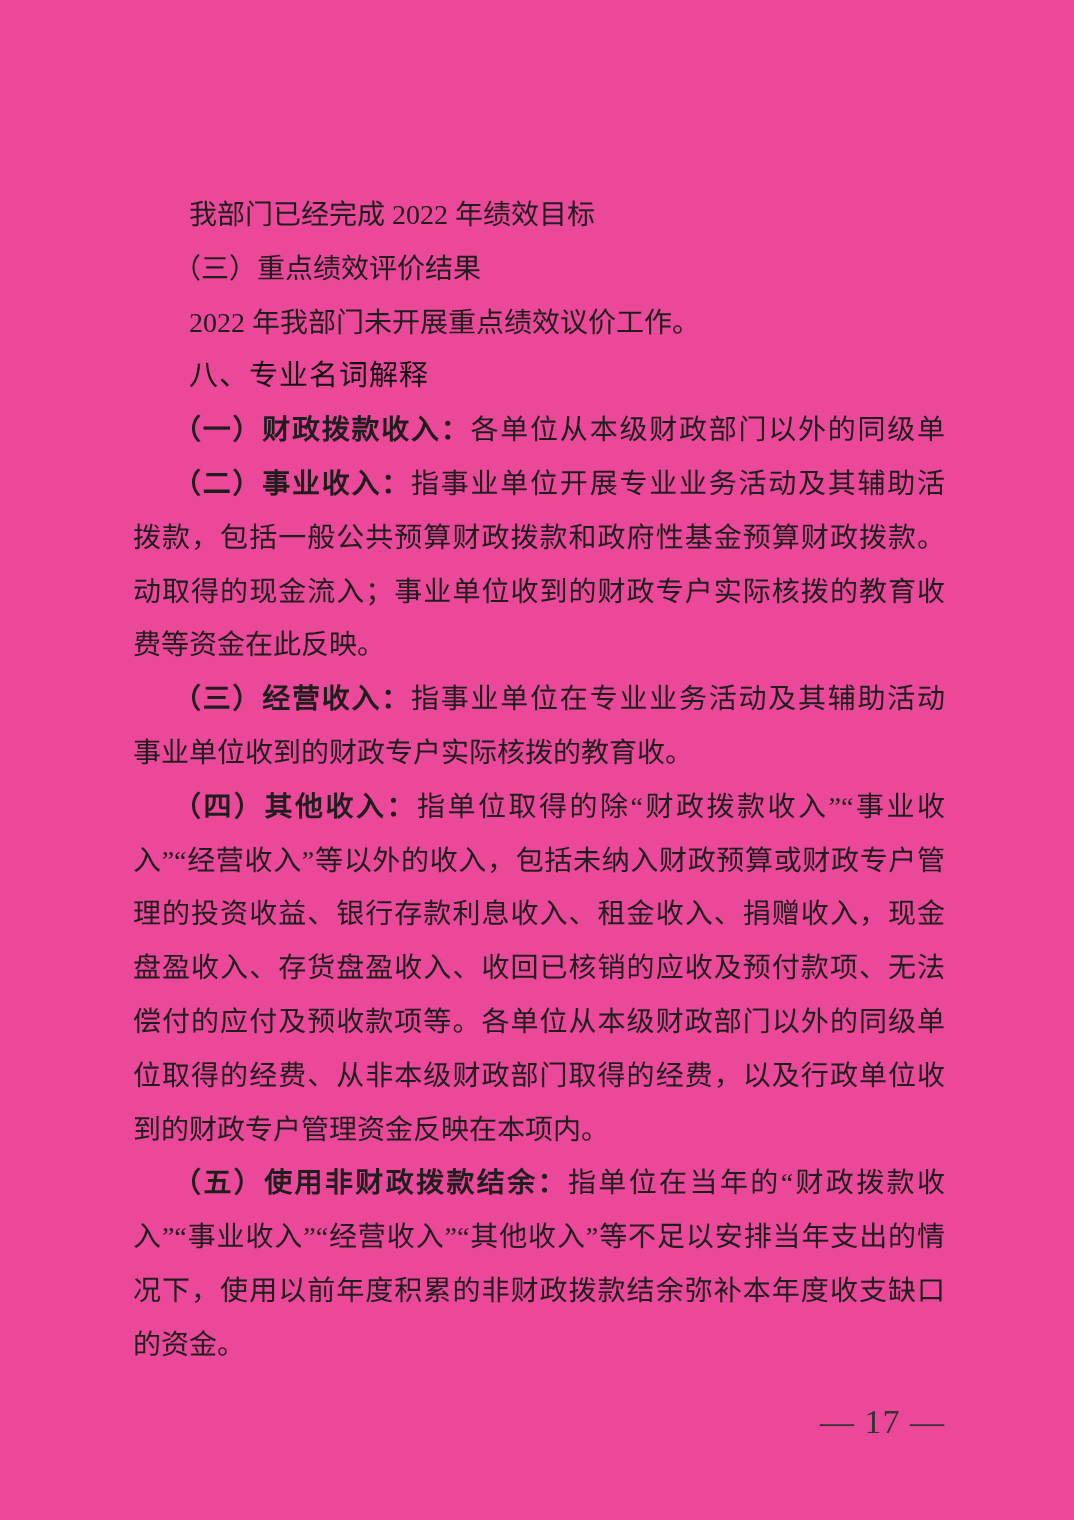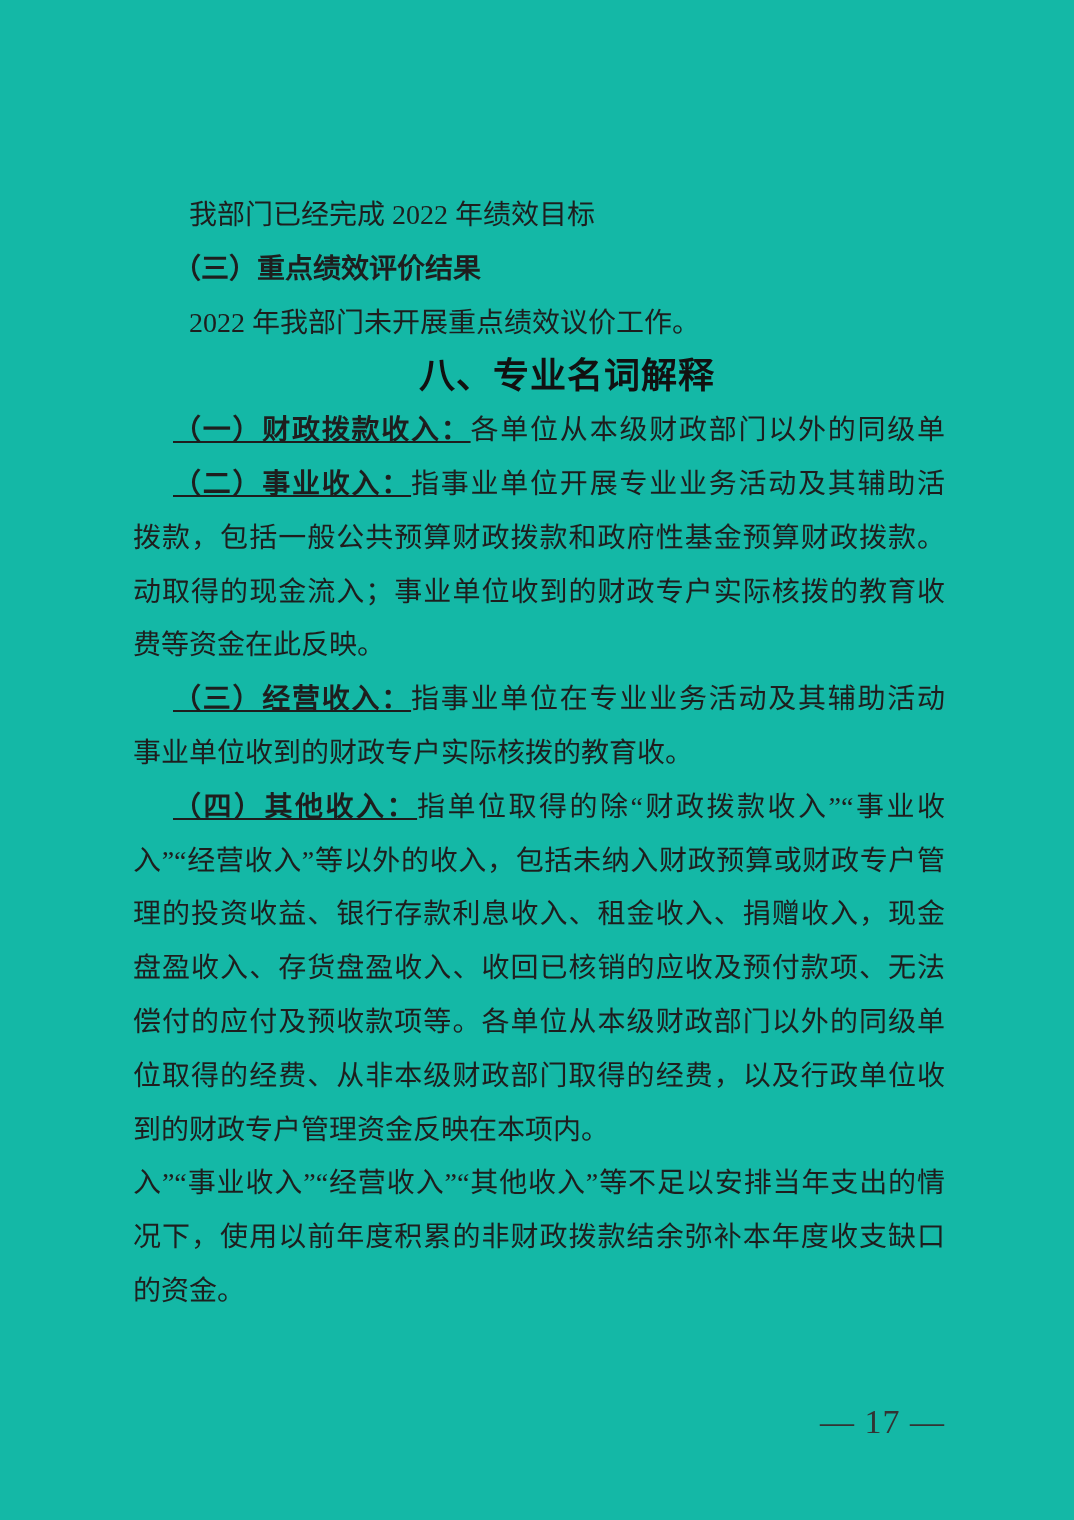--- a/index.html
+++ b/index.html
@@ -4,21 +4,21 @@
 <style>
   html, body {
     margin: 0;
     padding: 0;
     background: #ffffff;
   }
   .page {
     position: relative;
     width: 1074px;
     height: 1520px;
-    background: #14b8a6;
+    background: #ec4899;
     overflow: hidden;
     font-family: "Liberation Serif", "DejaVu Serif", serif;
     color: #1e1e1e;
   }
   .text-column {
     position: absolute;
     left: 133px;
     top: 188px;
     width: 812px;
   }
@@ -31,29 +31,28 @@
   }
   .line.fill {
     white-space: normal;
     text-align: justify;
     text-align-last: justify;
     text-justify: inter-character;
     overflow: hidden;
   }
   .line.indent { text-indent: 56px; }
   .line.indent-paren { text-indent: 40px; }
-  .line.bold { font-weight: 700; }
-  .line .b { font-weight: 700; text-decoration: underline; }
+  .line.bold { font-weight: 400; }
+  .line .b { font-weight: 700; }
   .line.heading {
     font-family: "DejaVu Sans", "Liberation Sans", sans-serif;
-    font-weight: 700;
-    font-size: 36px;
+    font-weight: 400;
+    font-size: 29px;
     color: #111111;
     letter-spacing: 1px;
-    text-align: center;
   }
   .page-number {
     position: absolute;
     right: 129px;
     top: 1402px;
     height: 40px;
     line-height: 40px;
     font-size: 34px;
     color: #333333;
     letter-spacing: 1px;
@@ -75,18 +74,19 @@
       <div class="line">费等资金在此反映。</div>
       <div class="line fill indent-paren"><span class="b">（三）经营收入：</span><span>指事业单位在专业业务活动及其辅助活动</span></div>
       <div class="line">事业单位收到的财政专户实际核拨的教育收。</div>
       <div class="line fill indent-paren"><span class="b">（四）其他收入：</span><span>指单位取得的除“财政拨款收入”“事业收</span></div>
       <div class="line fill">入”“经营收入”等以外的收入，包括未纳入财政预算或财政专户管</div>
       <div class="line fill">理的投资收益、银行存款利息收入、租金收入、捐赠收入，现金</div>
       <div class="line fill">盘盈收入、存货盘盈收入、收回已核销的应收及预付款项、无法</div>
       <div class="line fill">偿付的应付及预收款项等。各单位从本级财政部门以外的同级单</div>
       <div class="line fill">位取得的经费、从非本级财政部门取得的经费，以及行政单位收</div>
       <div class="line">到的财政专户管理资金反映在本项内。</div>
+      <div class="line fill indent-paren"><span class="b">（五）使用非财政拨款结余：</span><span>指单位在当年的“财政拨款收</span></div>
       <div class="line fill">入”“事业收入”“经营收入”“其他收入”等不足以安排当年支出的情</div>
       <div class="line fill">况下，使用以前年度积累的非财政拨款结余弥补本年度收支缺口</div>
       <div class="line">的资金。</div>
     </main>
   <div class="page-number">— 17 —</div>
 </div>
 
 </body></html>

